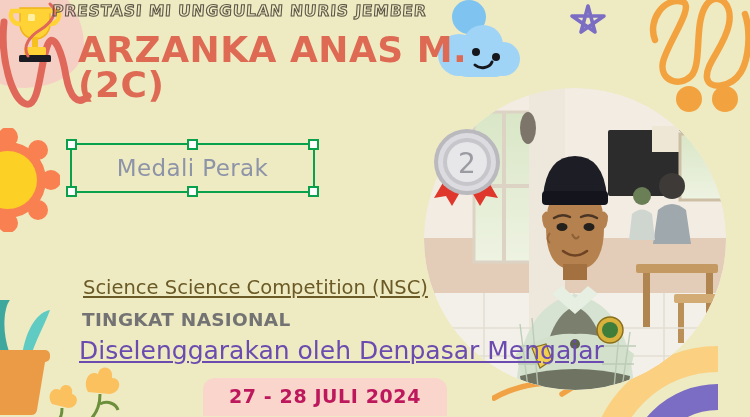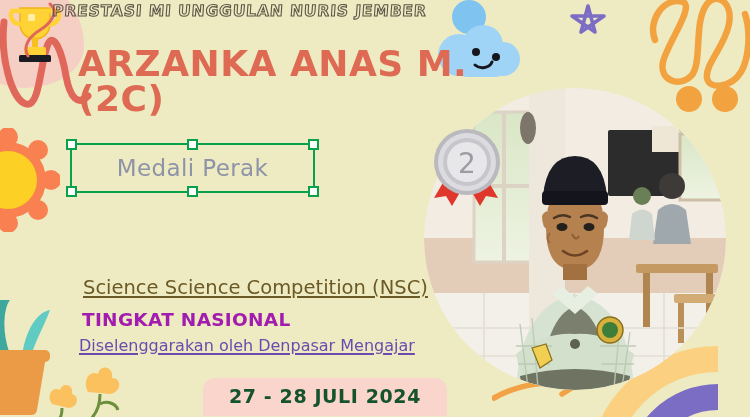--- a/index.html
+++ b/index.html
@@ -91,21 +91,20 @@
   .main-name {
     position: absolute;
     left: 78px; top: 33px;
     width: 420px;
     font-family: "DejaVu Sans", sans-serif;
     font-size: 36px;
     font-weight: bold;
     line-height: 0.96;
     color: #de6a54;
     letter-spacing: 0.5px;
-    margin-top: 14px;
   }
 
   
   .sel-box {
     position: absolute;
     left: 70px; top: 143px;
     width: 245px; height: 50px;
     border: 2.6px solid #0aa14d;
     box-sizing: border-box;
   }
@@ -160,46 +159,46 @@
     text-decoration-thickness: 2px;
     text-underline-offset: 2px;
     white-space: nowrap;
   }
   .line-tingkat {
     position: absolute;
     left: 82px; top: 309px;
     font-family: "DejaVu Sans", sans-serif;
     font-size: 18.5px;
     font-weight: bold;
-    color: #a21caf;
+    color: #737373;
     letter-spacing: 0.3px;
     white-space: nowrap;
   }
   .line-penyelenggara {
     position: absolute;
     left: 79px; top: 336px;
     font-family: "DejaVu Sans", sans-serif;
-    font-size: 16px;
+    font-size: 25px;
     color: #6b4bb0;
     text-decoration: underline;
     text-decoration-thickness: 2px;
     text-underline-offset: 2px;
     white-space: nowrap;
   }
 
   .date-pill {
     position: absolute;
     left: 203px; top: 378px;
     padding: 7px 26px 9px 26px;
     background: #f9d5cb;
     border-radius: 12px 12px 0 0;
     font-family: "DejaVu Sans", sans-serif;
     font-size: 19px;
     font-weight: bold;
-    color: #14532d;
+    color: #be185d;
     letter-spacing: 0.6px;
     white-space: nowrap;
     text-align: center;
   }
 
   .arrow-orange { position:absolute; left: 492px; top: 372px; }
 </style>
 </head>
 <body>
 

